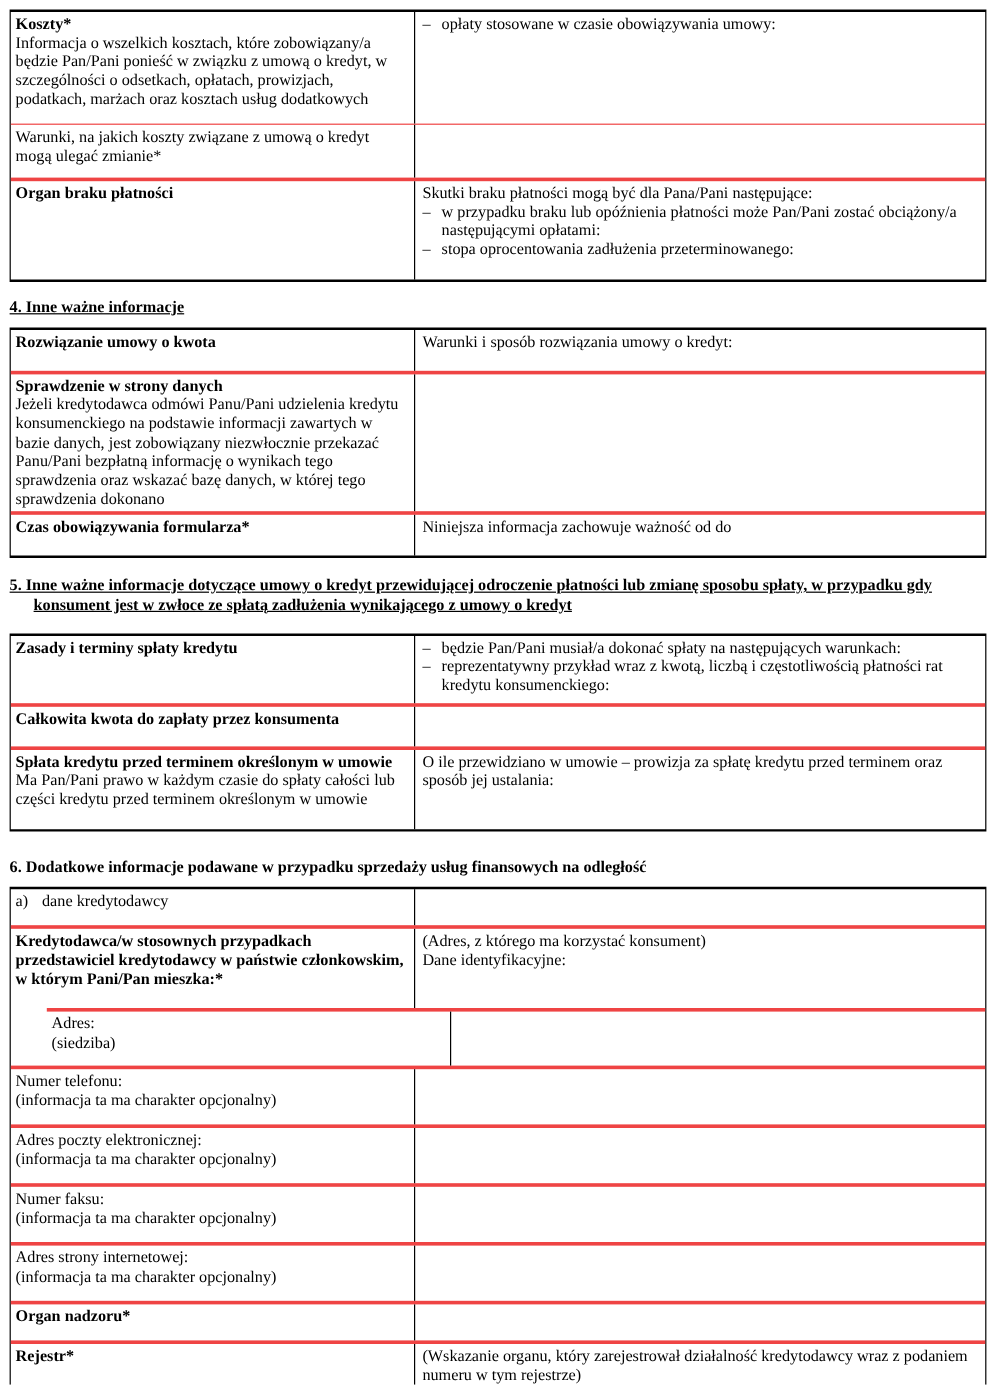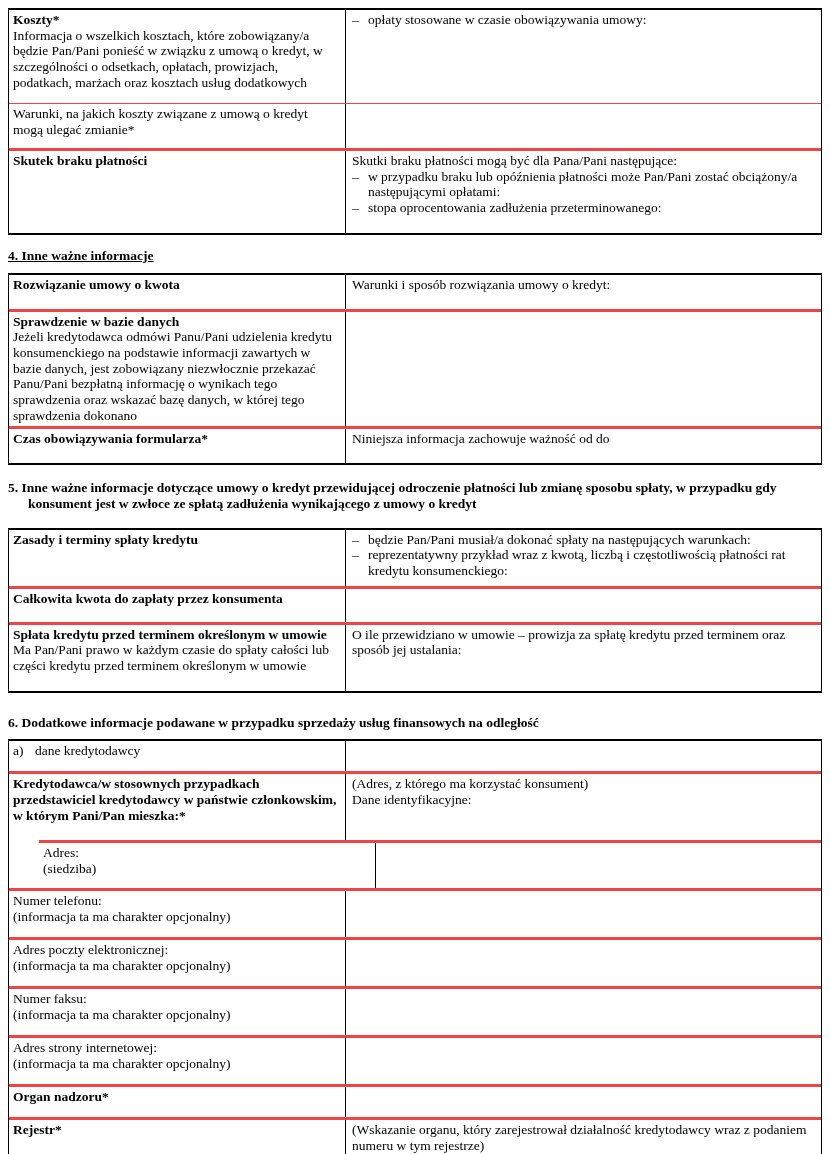--- a/index.html
+++ b/index.html
@@ -26,21 +26,21 @@
     border-right:1px solid #000;
     padding:2px 8px 3px 4px;
   }
   .cr{flex:1 1 auto;box-sizing:border-box;padding:2px 8px 3px 6px;}
   .b{font-weight:bold;}
   .di{display:flex;}
   .dm{flex:0 0 16px;width:16px;}
   .dt{flex:1 1 auto;}
   .hd{font-weight:bold;}
   .h4{margin:13px 8px 9px 8px;text-decoration:underline;}
-  .h5{margin:15px 8px 16px 8px;padding-left:20px;text-indent:-20px;}
+  .h5{margin:15px 8px 16px 8px;padding-left:20px;text-indent:-20px;text-decoration:underline;}
   .h6{margin:22px 8px 9px 8px;}
   .am{display:flex;}
   .amk{flex:0 0 22px;width:22px;}
 </style>
 </head>
 <body>
 
 <div class="page">
 
   <div class="tbl" style="margin-top:8px;">
@@ -57,21 +57,21 @@
       </div>
     </div>
     <div class="row thin" style="min-height:44px;">
       <div class="cl">
         <div>Warunki, na jakich koszty związane z umową o kredyt mogą ulegać zmianie*</div>
       </div>
       <div class="cr"></div>
     </div>
     <div class="row" style="min-height:82px;">
       <div class="cl">
-        <div class="b">Skutek braku płatności</div>
+        <div class="b">Organ braku płatności</div>
       </div>
       <div class="cr">
         <div>Skutki braku płatności mogą być dla Pana/Pani następujące:</div>
         <div class="di">
           <span class="dm">–</span>
           <span class="dt">w przypadku braku lub opóźnienia płatności może Pan/Pani zostać obciążony/a następującymi opłatami:</span>
         </div>
         <div class="di">
           <span class="dm">–</span>
           <span class="dt">stopa oprocentowania zadłużenia przeterminowanego:</span>
@@ -86,21 +86,21 @@
     <div class="row" style="min-height:34px;">
       <div class="cl">
         <div class="b">Rozwiązanie umowy o kwota</div>
       </div>
       <div class="cr">
         <div>Warunki i sposób rozwiązania umowy o kredyt:</div>
       </div>
     </div>
     <div class="row" style="min-height:107px;">
       <div class="cl">
-        <div class="b">Sprawdzenie w bazie danych</div>
+        <div class="b">Sprawdzenie w strony danych</div>
         <div>Jeżeli kredytodawca odmówi Panu/Pani udzielenia kredytu konsumenckiego na podstawie informacji zawartych w bazie danych, jest zobowiązany niezwłocznie przekazać Panu/Pani bezpłatną informację o wynikach tego sprawdzenia oraz wskazać bazę danych, w której tego sprawdzenia dokonano</div>
       </div>
       <div class="cr"></div>
     </div>
     <div class="row" style="min-height:34px;">
       <div class="cl">
         <div class="b">Czas obowiązywania formularza*</div>
       </div>
       <div class="cr">
         <div>Niniejsza informacja zachowuje ważność od do</div>

